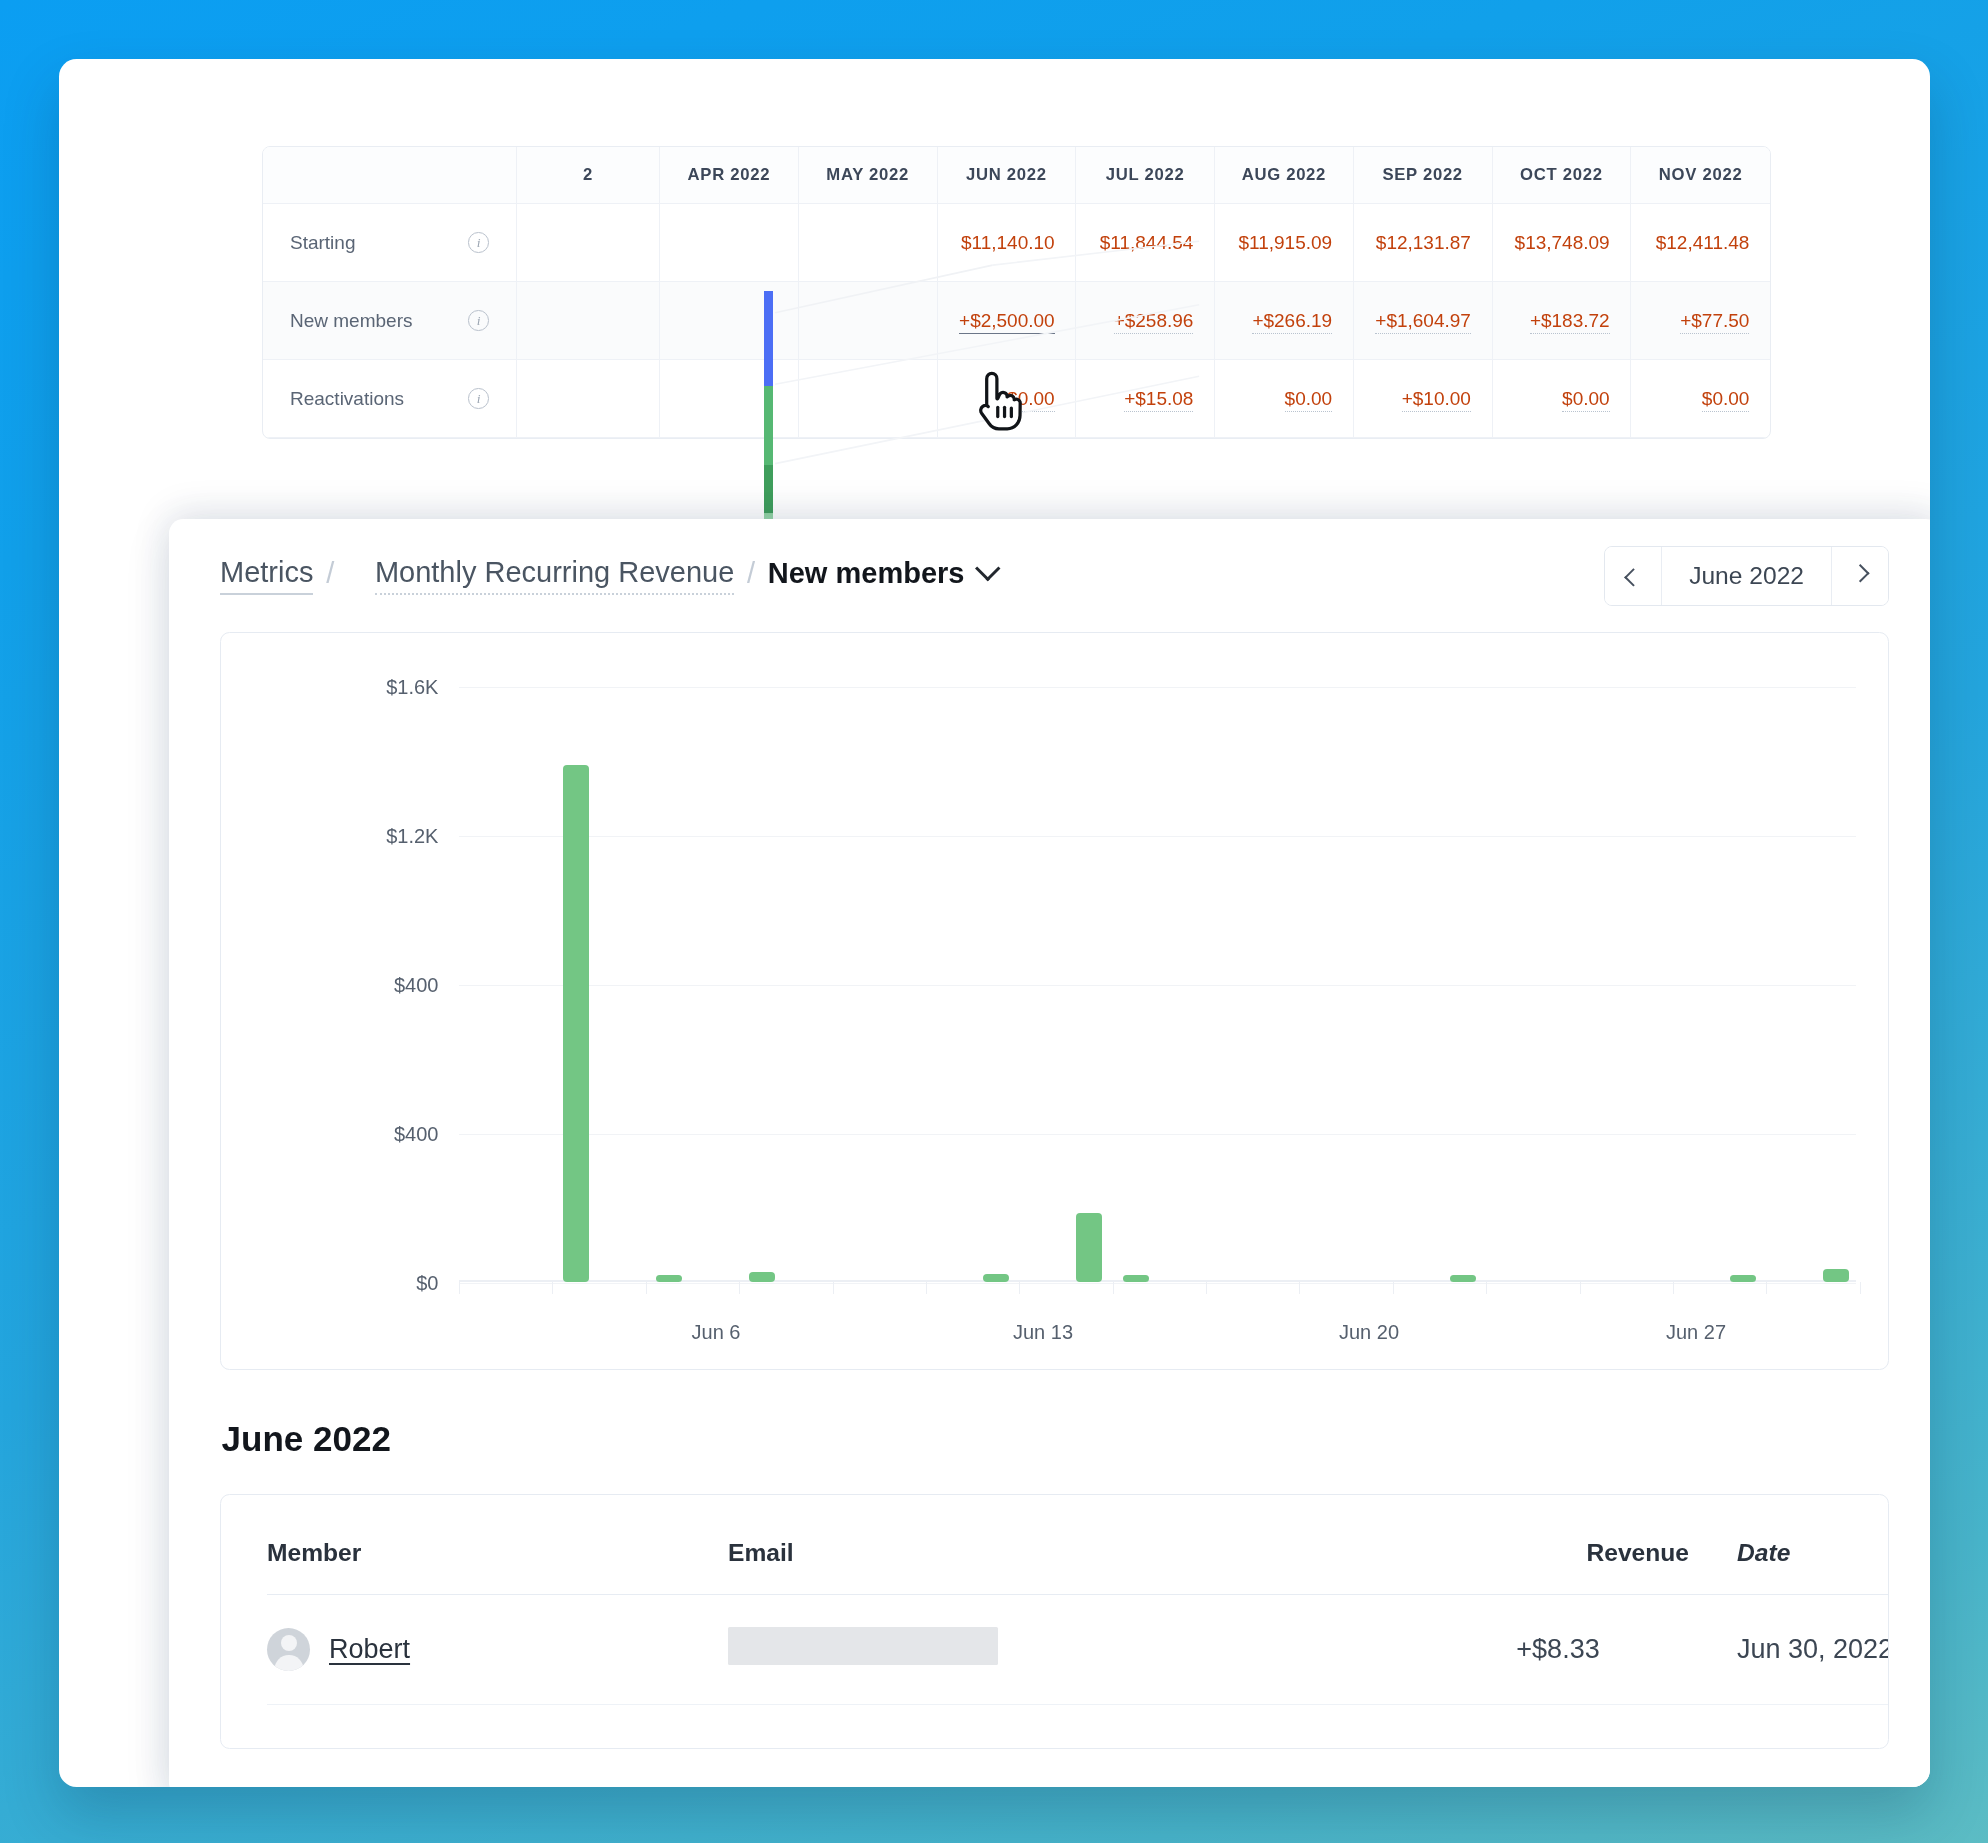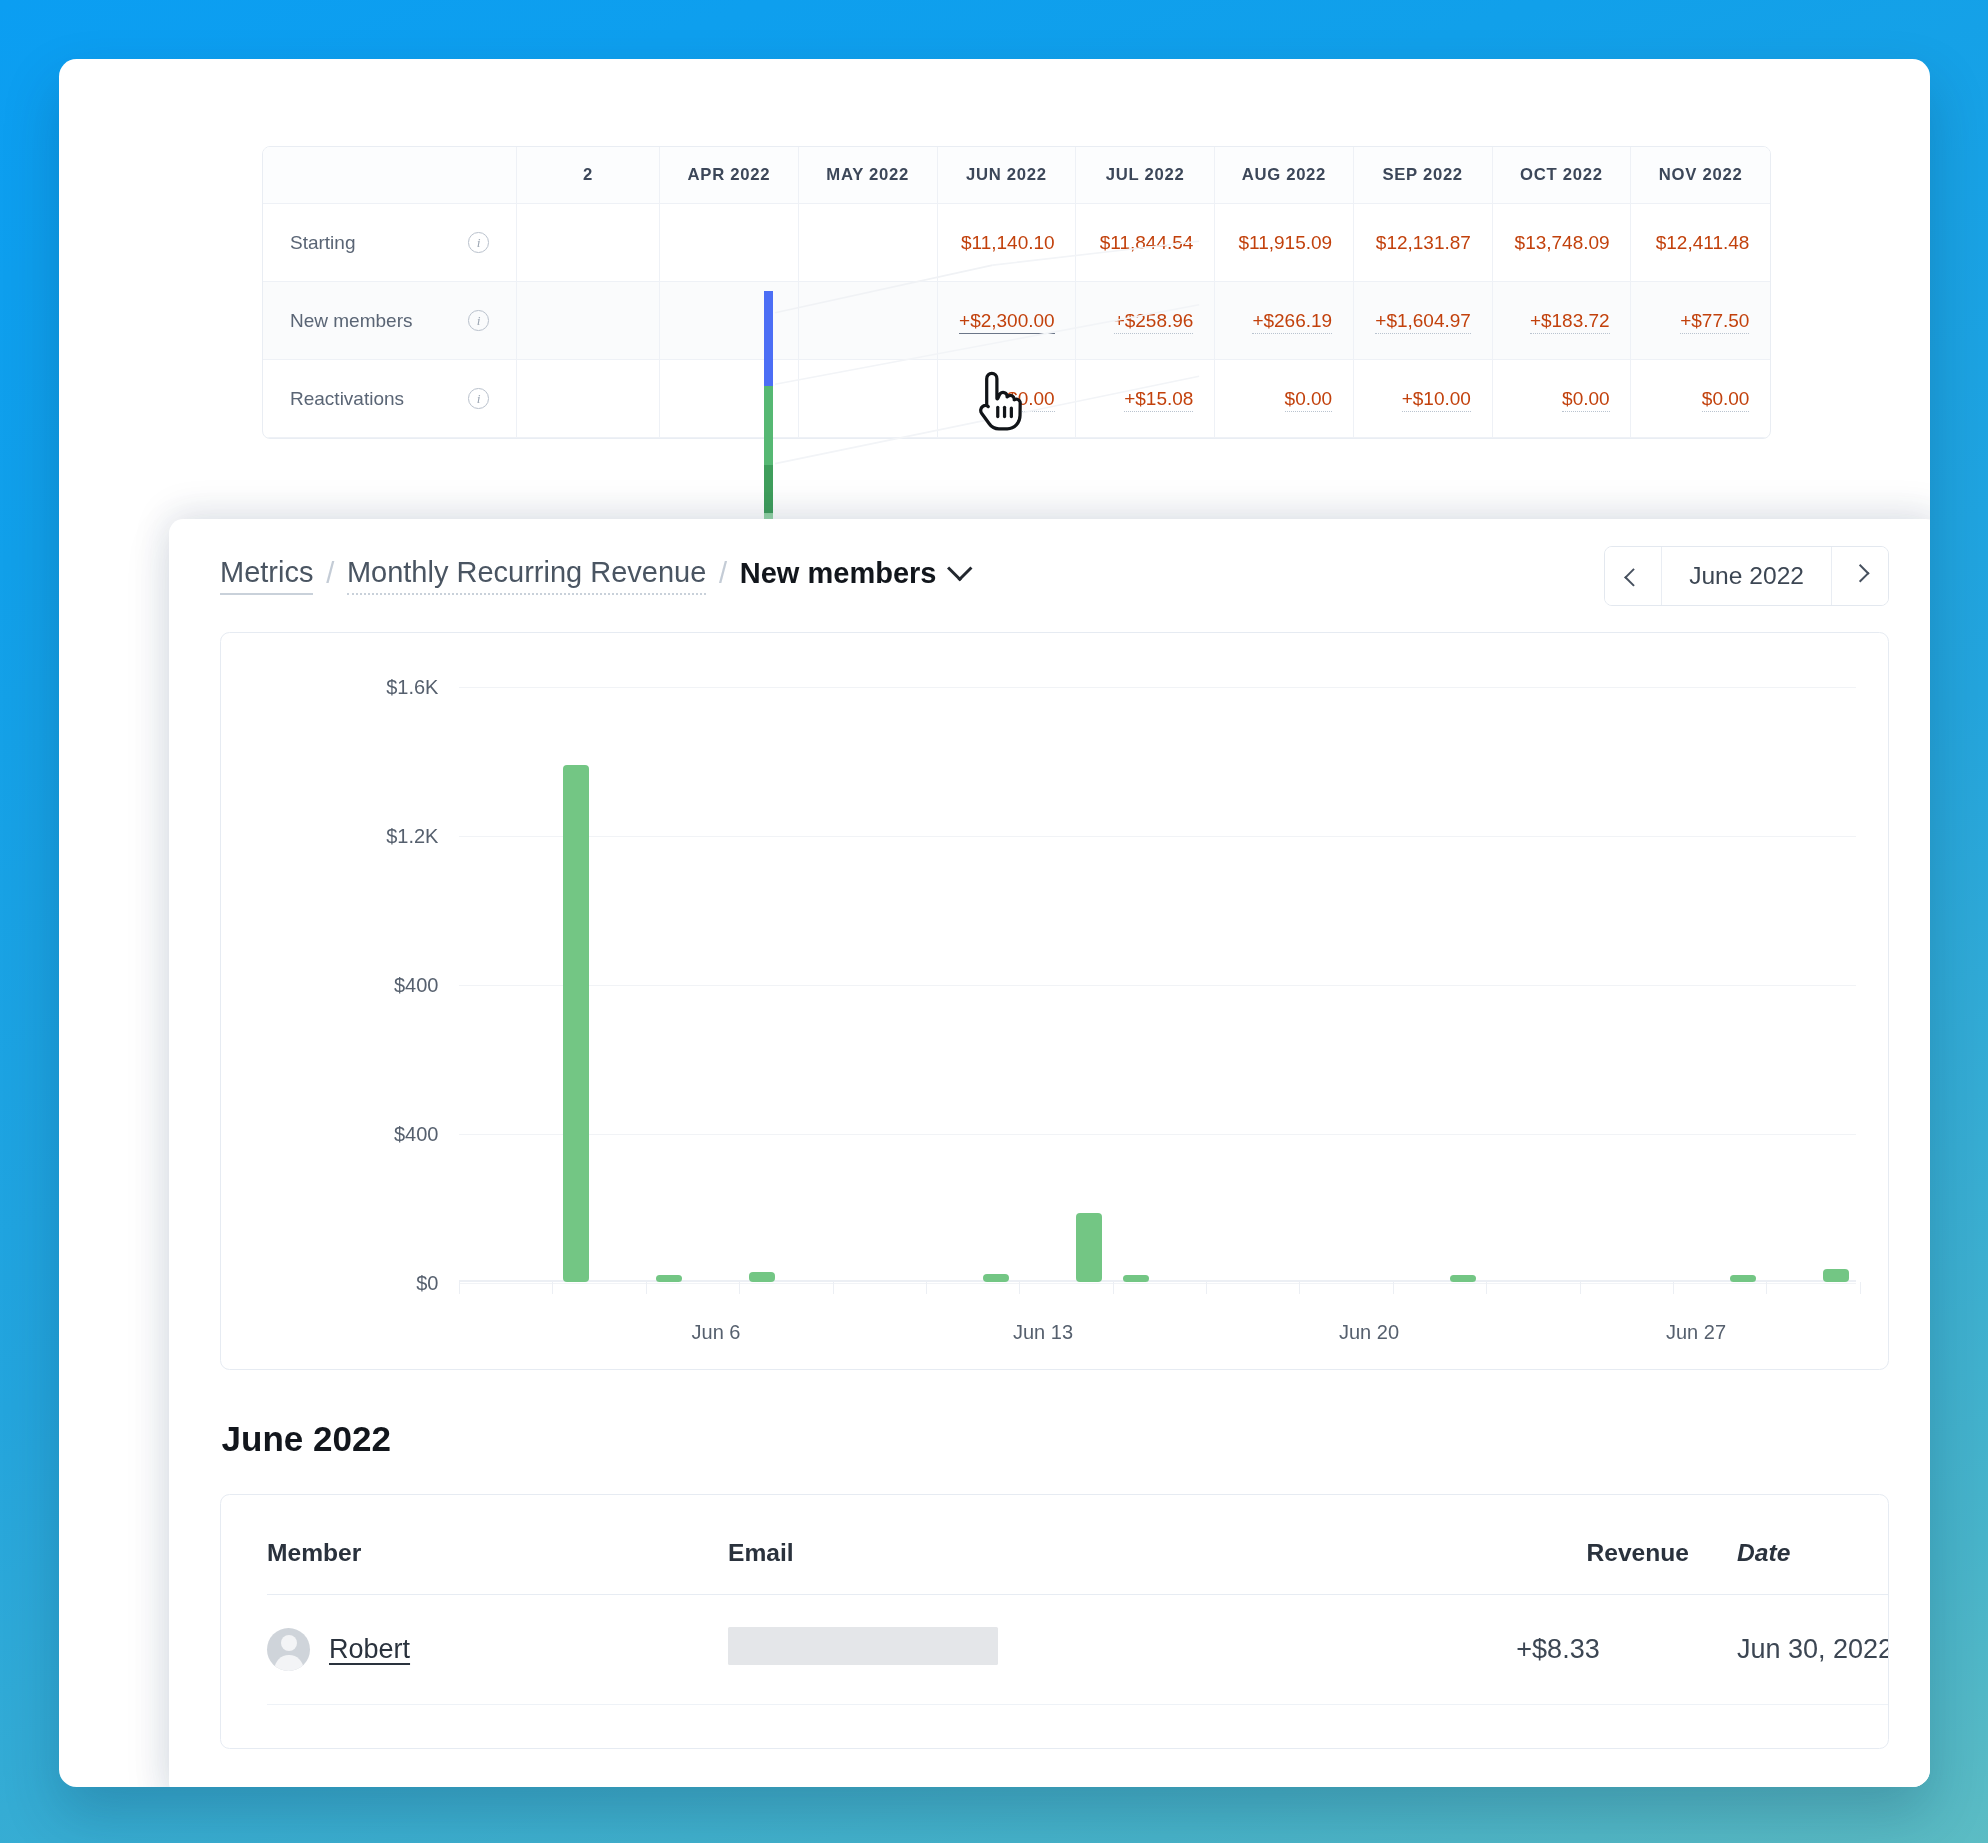--- a/index.html
+++ b/index.html
@@ -120,21 +120,21 @@
   .modal-head {
     display: flex; align-items: center; justify-content: space-between;
     height: 113px;
   }
   .crumbs { display: flex; align-items: center; gap: 12.7px; }
   .crumb {
     font-size: 29px; color: #4a5562; cursor: pointer;
     padding-bottom: 4.8px;
   }
   .crumb.underline-solid { border-bottom: 2.4px solid #c9d1da; }
-  .crumb.underline-dots  { border-bottom: 2.4px dotted #c9d1da; }
+  .crumb.underline-dots  { border-bottom: 2.4px dotted #c9d1da; margin-left: 28px; }
   .crumb-sep { font-size: 29px; color: #c4ccd6; padding-bottom: 4.8px; }
   .crumb-current {
     font-size: 29px; font-weight: bold; color: #12161c;
     display: flex; align-items: center; gap: 14.3px; cursor: pointer;
     padding-bottom: 4.8px;
   }
   .chev-down {
     width: 17.5px; height: 17.5px;
     border-right: 3.2px solid #22272e; border-bottom: 3.2px solid #22272e;
     transform: rotate(45deg) translate(-3.2px,-3.2px);
@@ -297,21 +297,21 @@
         <tr class="alt">
           <td class="row-label">
             <div class="label-inner">
               <span>New members</span>
               <span class="info-icon">i</span>
             </div>
           </td>
           <td></td>
           <td></td>
           <td></td>
-          <td><span class="solid-val">+$2,300.00</span></td>
+          <td><span class="solid-val">+$2,500.00</span></td>
           <td><span class="dotted-val">+$258.96</span></td>
           <td><span class="dotted-val">+$266.19</span></td>
           <td><span class="dotted-val">+$1,604.97</span></td>
           <td><span class="dotted-val">+$183.72</span></td>
           <td><span class="dotted-val">+$77.50</span></td>
         </tr>
         <tr>
           <td class="row-label">
             <div class="label-inner">
               <span>Reactivations</span>

